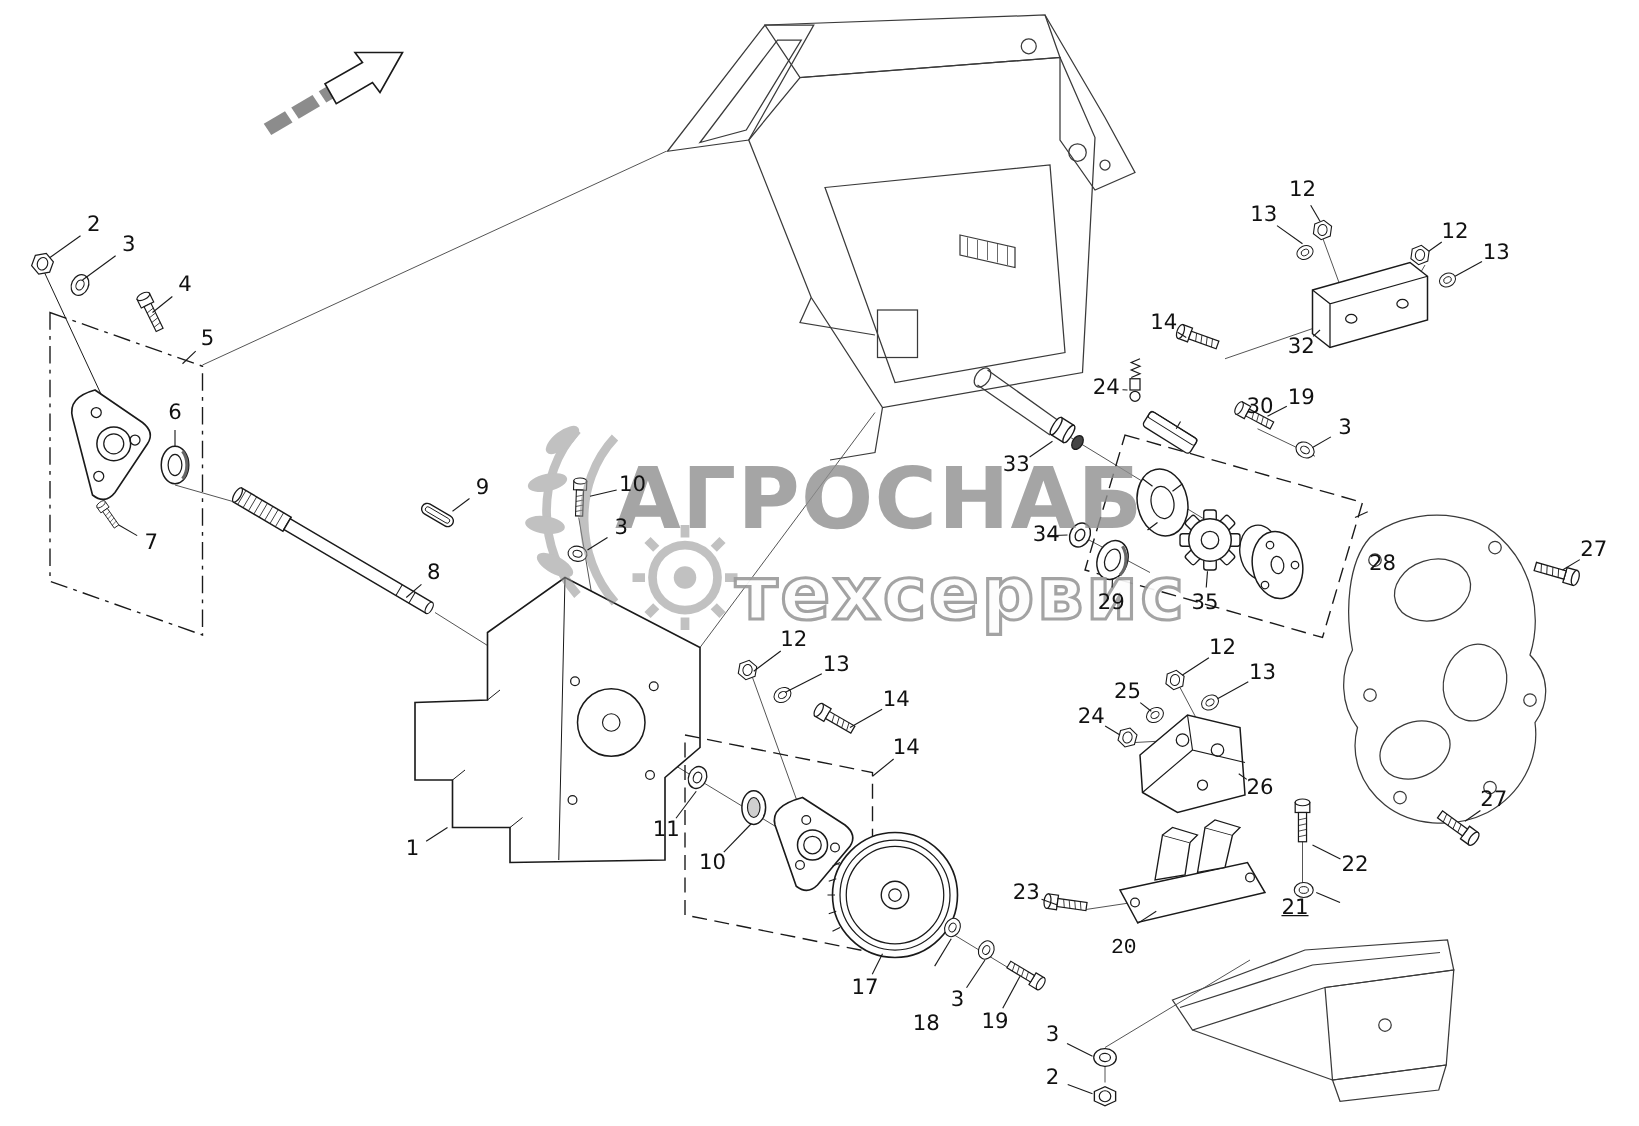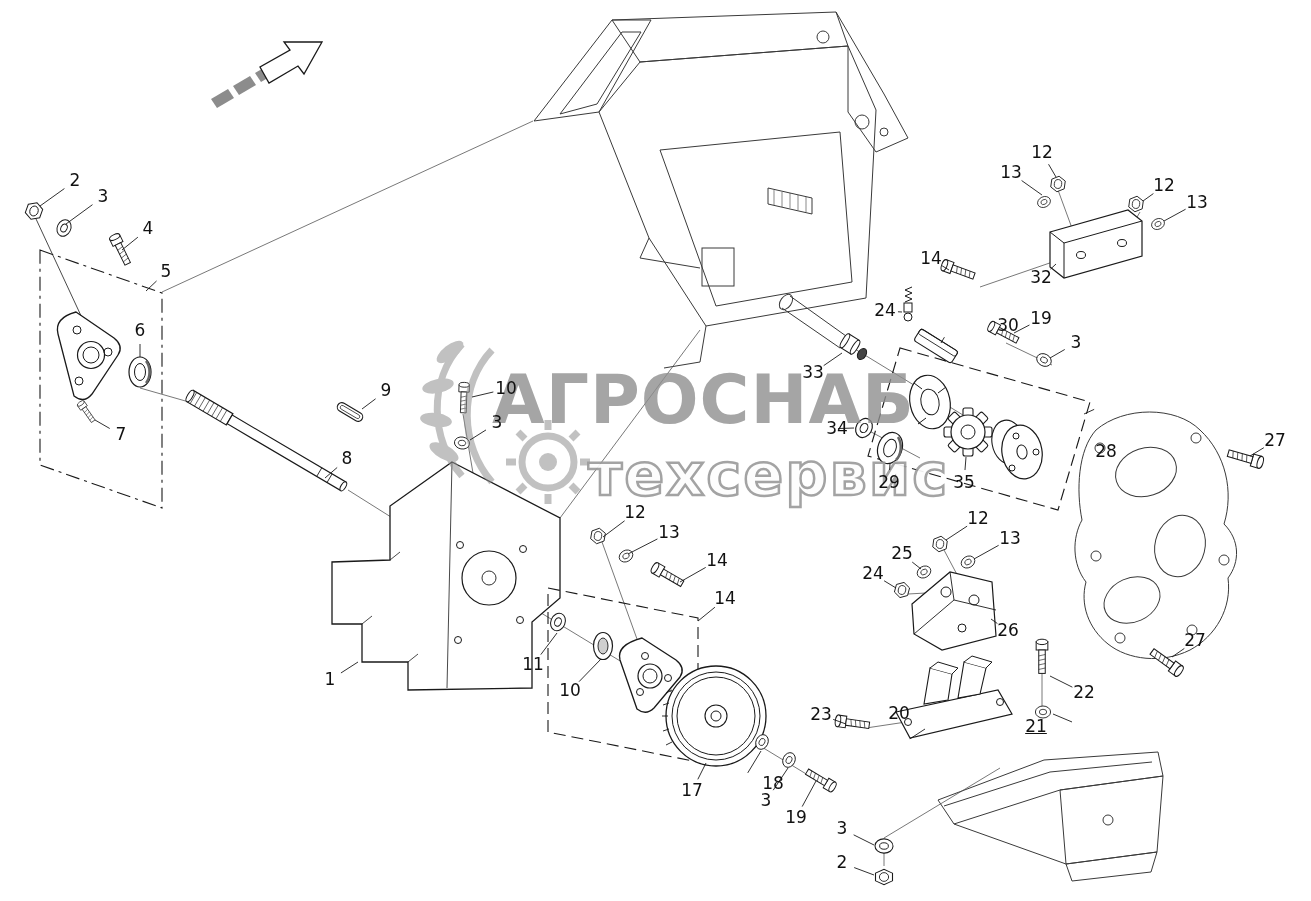--- a/index.html
+++ b/index.html
@@ -367,24 +367,24 @@
       <div class="part-label" style="left: 506px; top: 389px;">10</div>
       <div class="part-label" style="left: 497px; top: 423px;">3</div>
       <div class="part-label" style="left: 330px; top: 680px;">1</div>
       <div class="part-label" style="left: 533px; top: 665px;">11</div>
       <div class="part-label" style="left: 635px; top: 513px;">12</div>
       <div class="part-label" style="left: 669px; top: 533px;">13</div>
       <div class="part-label" style="left: 717px; top: 561px;">14</div>
       <div class="part-label" style="left: 725px; top: 599px;">14</div>
       <div class="part-label" style="left: 570px; top: 691px;">10</div>
       <div class="part-label" style="left: 692px; top: 791px;">17</div>
-      <div class="part-label" style="left: 741px; top: 784px; margin-left: 32px;">18</div>
+      <div class="part-label" style="left: 741px; top: 820px;">18</div>
       <div class="part-label" style="left: 766px; top: 801px;">3</div>
       <div class="part-label" style="left: 796px; top: 818px;">19</div>
-      <div class="part-label" style="left: 899px; top: 714px;">20</div>
+      <div class="part-label" style="left: 899px; top: 760px; font-family: Liberation Mono, monospace;">20</div>
       <div class="part-label" style="left: 1036px; top: 727px; text-decoration: underline;">21</div>
       <div class="part-label" style="left: 1084px; top: 693px;">22</div>
       <div class="part-label" style="left: 821px; top: 715px;">23</div>
       <div class="part-label" style="left: 873px; top: 574px;">24</div>
       <div class="part-label" style="left: 902px; top: 554px; text-align: right;">25</div>
       <div class="part-label" style="left: 1008px; top: 631px;">26</div>
       <div class="part-label" style="left: 1275px; top: 441px;">27</div>
       <div class="part-label" style="left: 1195px; top: 641px;">27</div>
       <div class="part-label" style="left: 1106px; top: 404px; margin-top: 48px;">28</div>
       <div class="part-label" style="left: 889px; top: 483px;">29</div>

